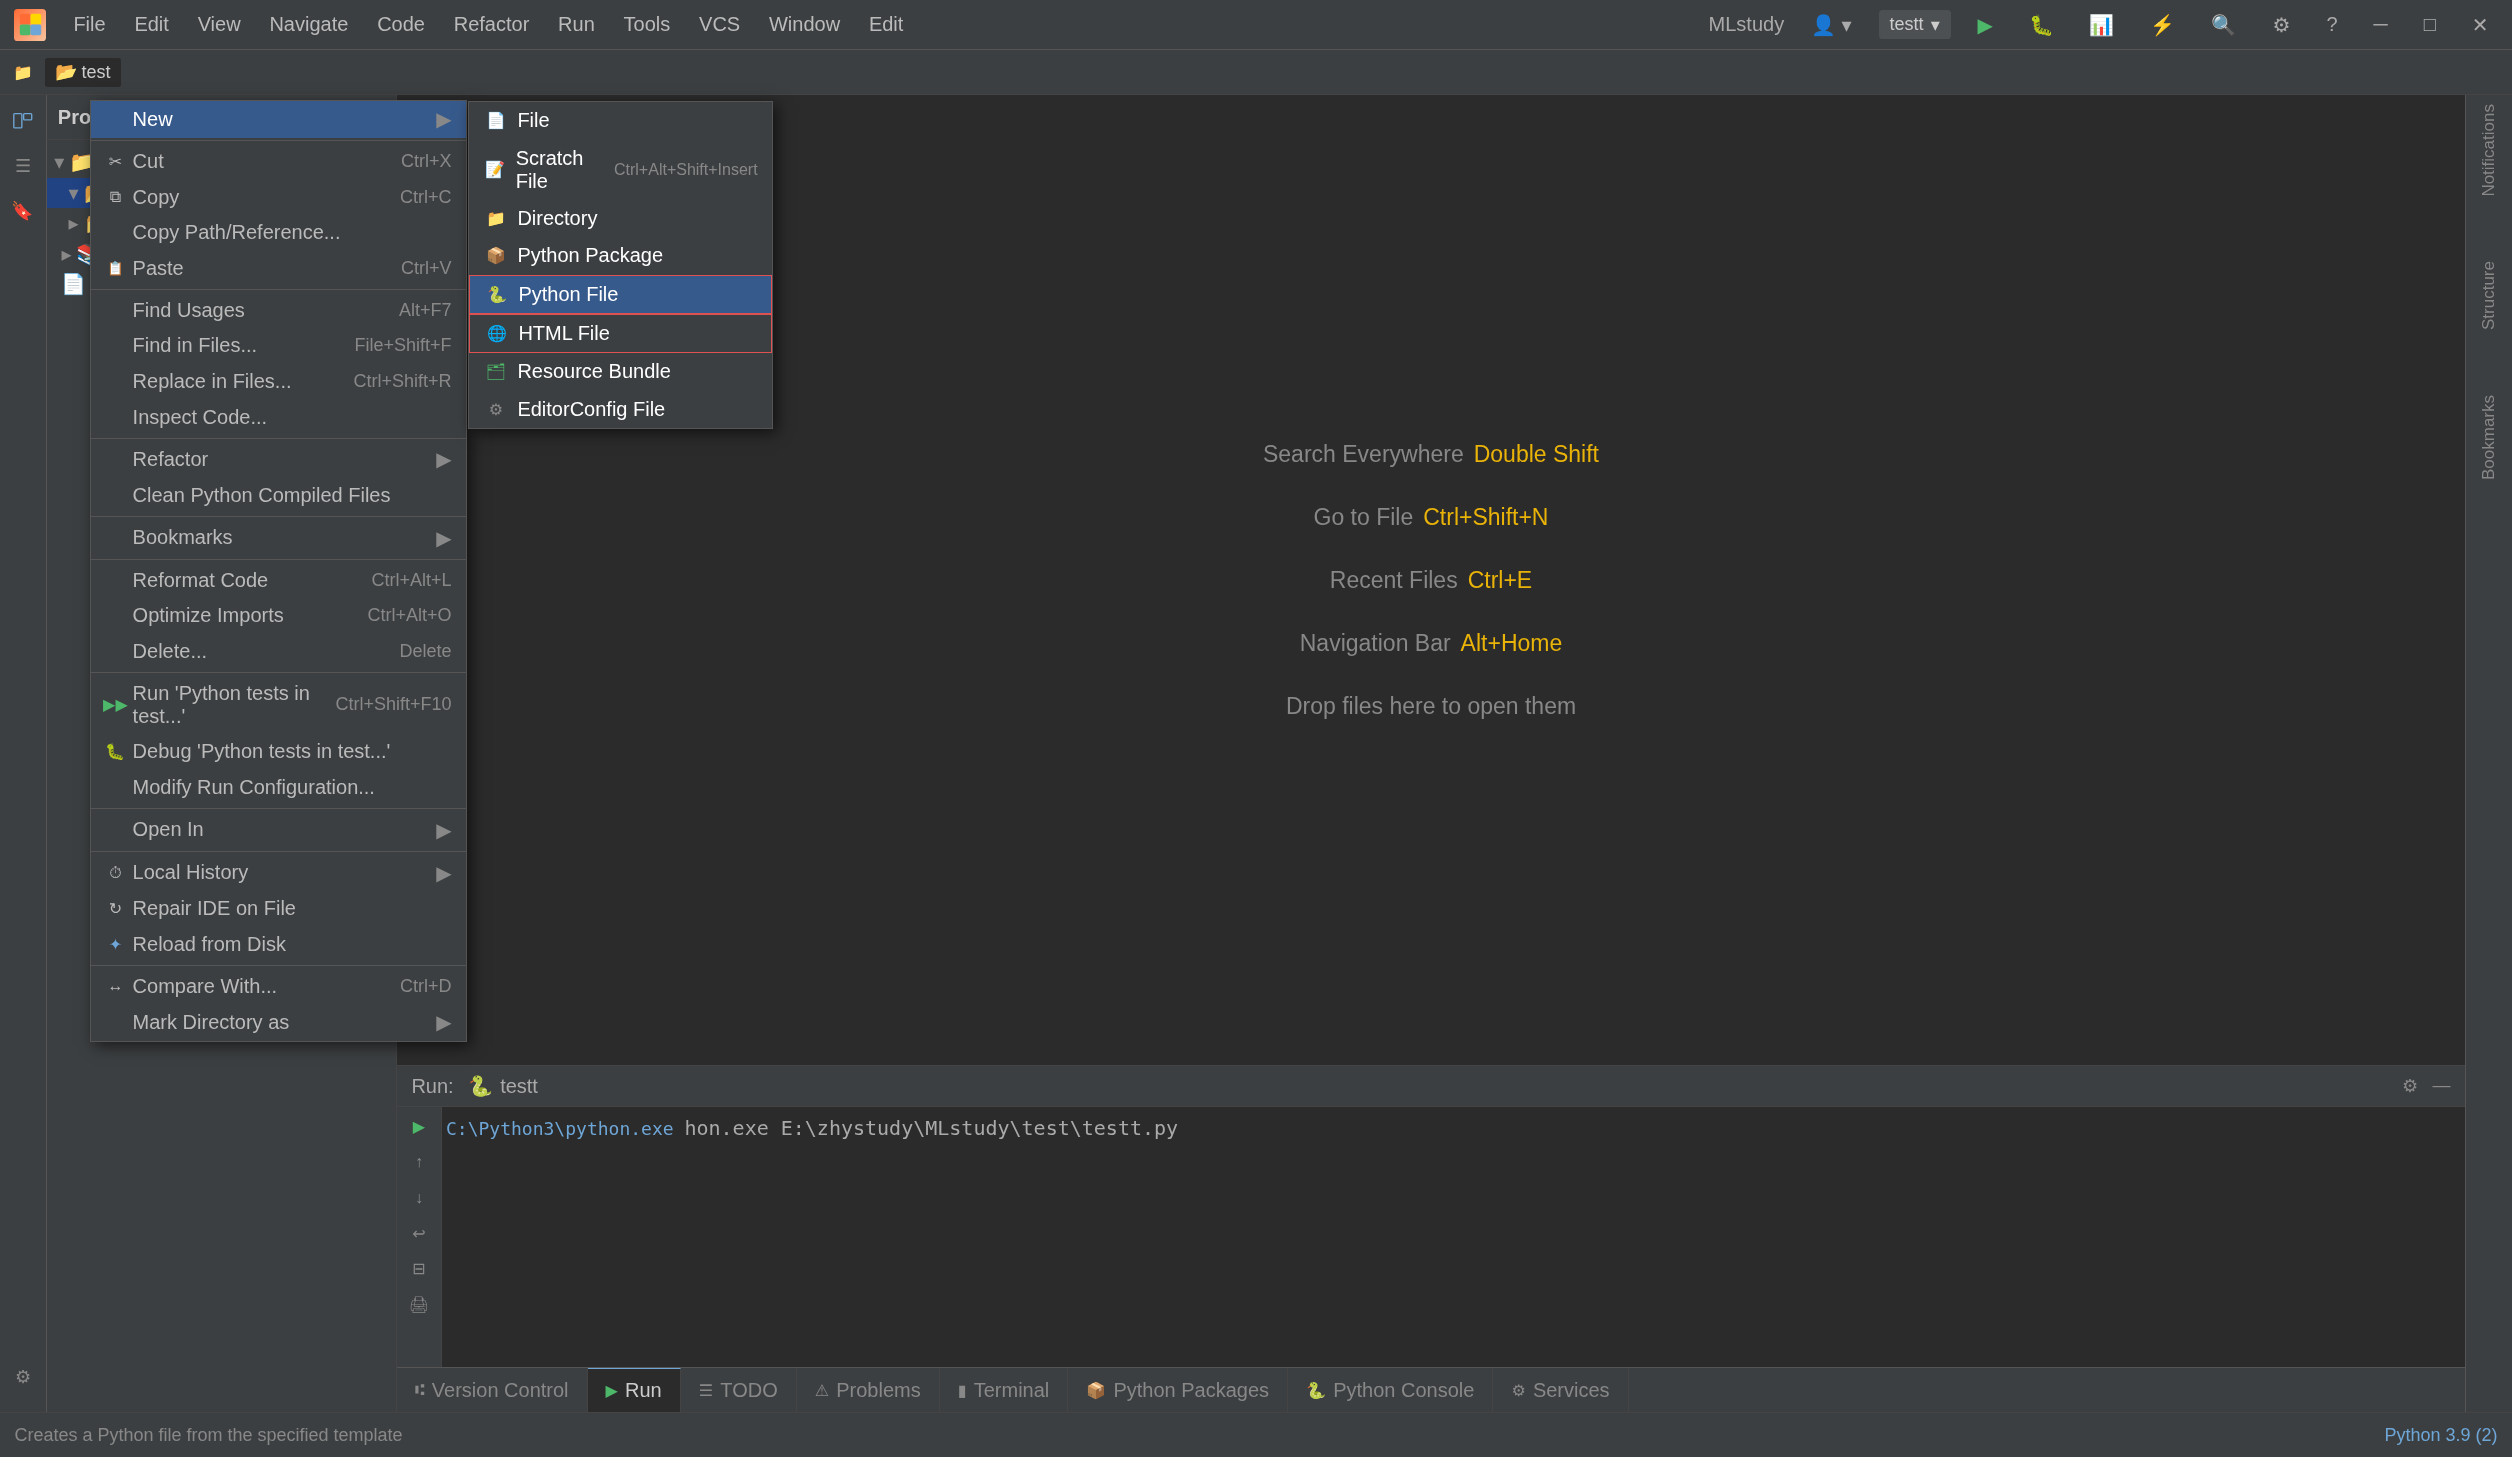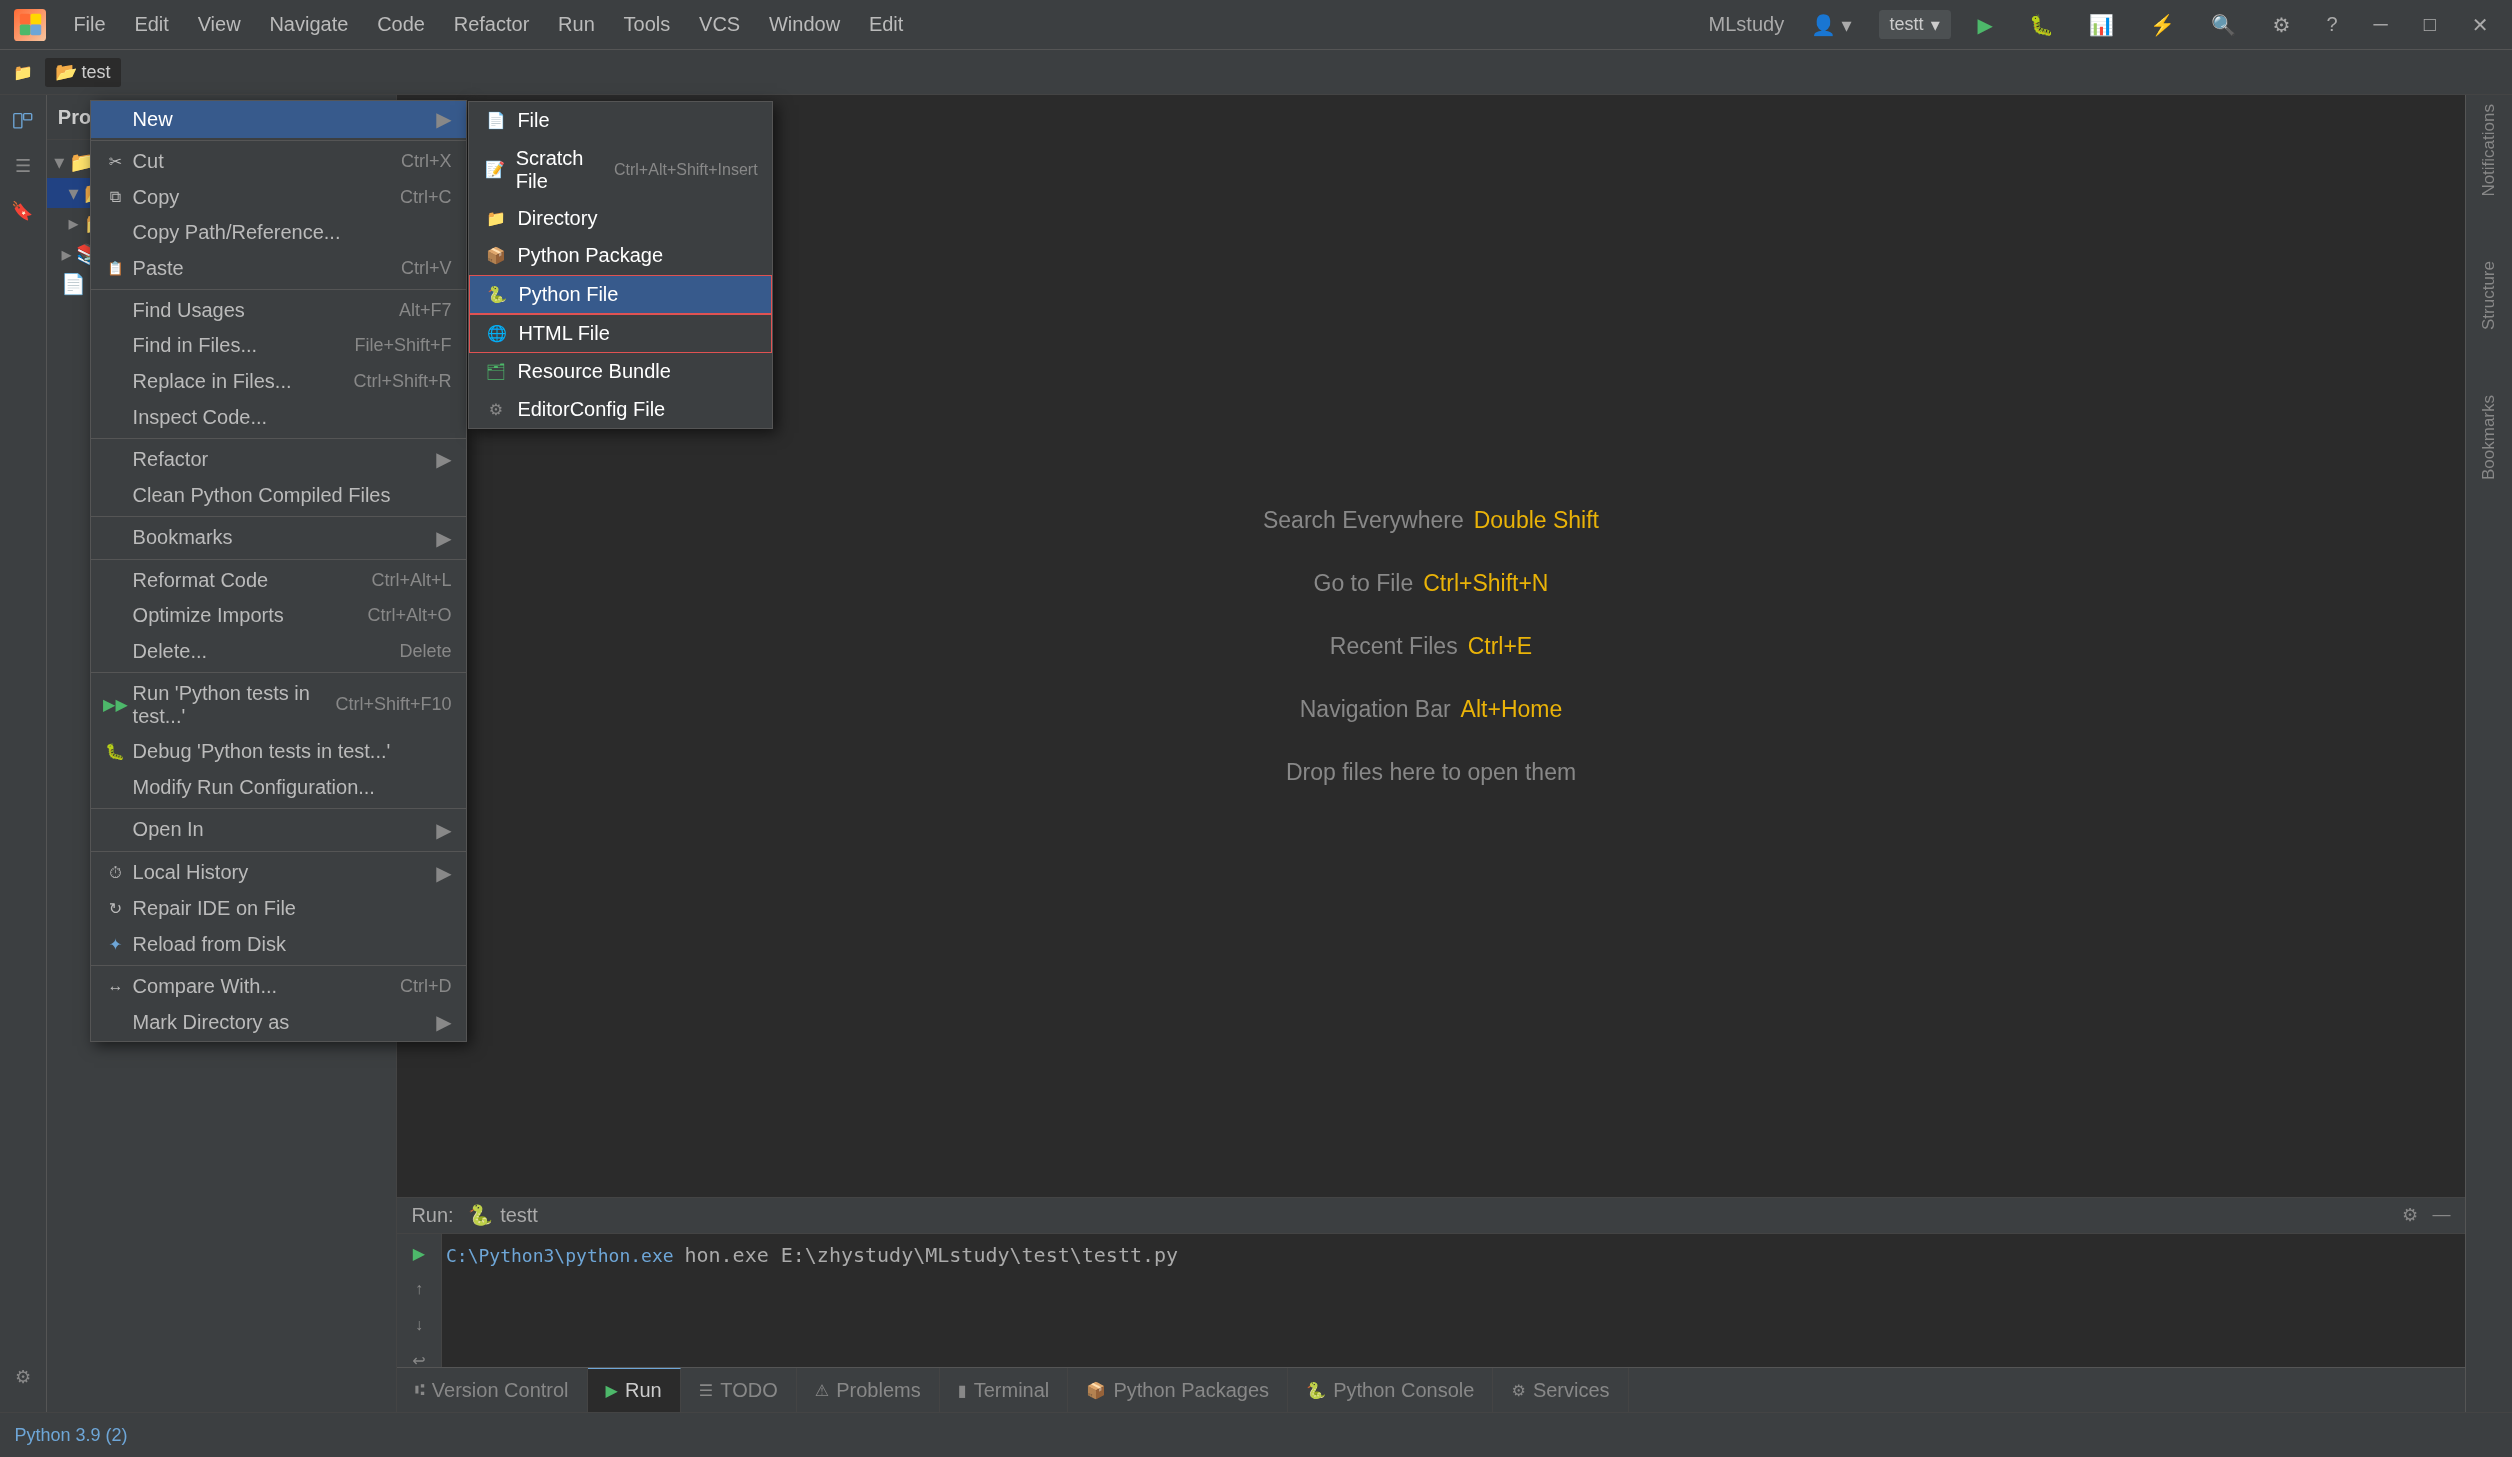--- a/index.html
+++ b/index.html
@@ -225,21 +225,21 @@
     }
     .drop-text {
       font-size: 23px;
       color: #888;
     }
 
     
     .run-panel {
       background: #2b2b2b;
       border-top: 0.9px solid #444;
-      height: 170px;
+      height: 302px;
       display: flex;
       flex-direction: column;
     }
     .run-panel-header {
       display: flex;
       align-items: center;
       padding: 5.4px 14.4px;
       background: #3c3f41;
       border-bottom: 0.9px solid #444;
       height: 41px;
@@ -599,20 +599,23 @@
 
     <div class="right-sidebar">
       <div class="notif-text">Notifications</div>
       <div class="structure-label" style="margin-top:54px;">Structure</div>
       <div class="bookmarks-label" style="margin-top:54px;">Bookmarks</div>
     </div>
 
   </div>
 
   <div class="status-bar">
+    <div class="status-bar-left">
+      <span>Creates a Python file from the specified template</span>
+    </div>
     <div class="status-bar-right">
       <span class="status-item status-blue">Python 3.9 (2)</span>
     </div>
   </div>
 
 </div>
 
 <div class="context-menu">
 
   <div class="ctx-item highlighted" style="position:relative;">

